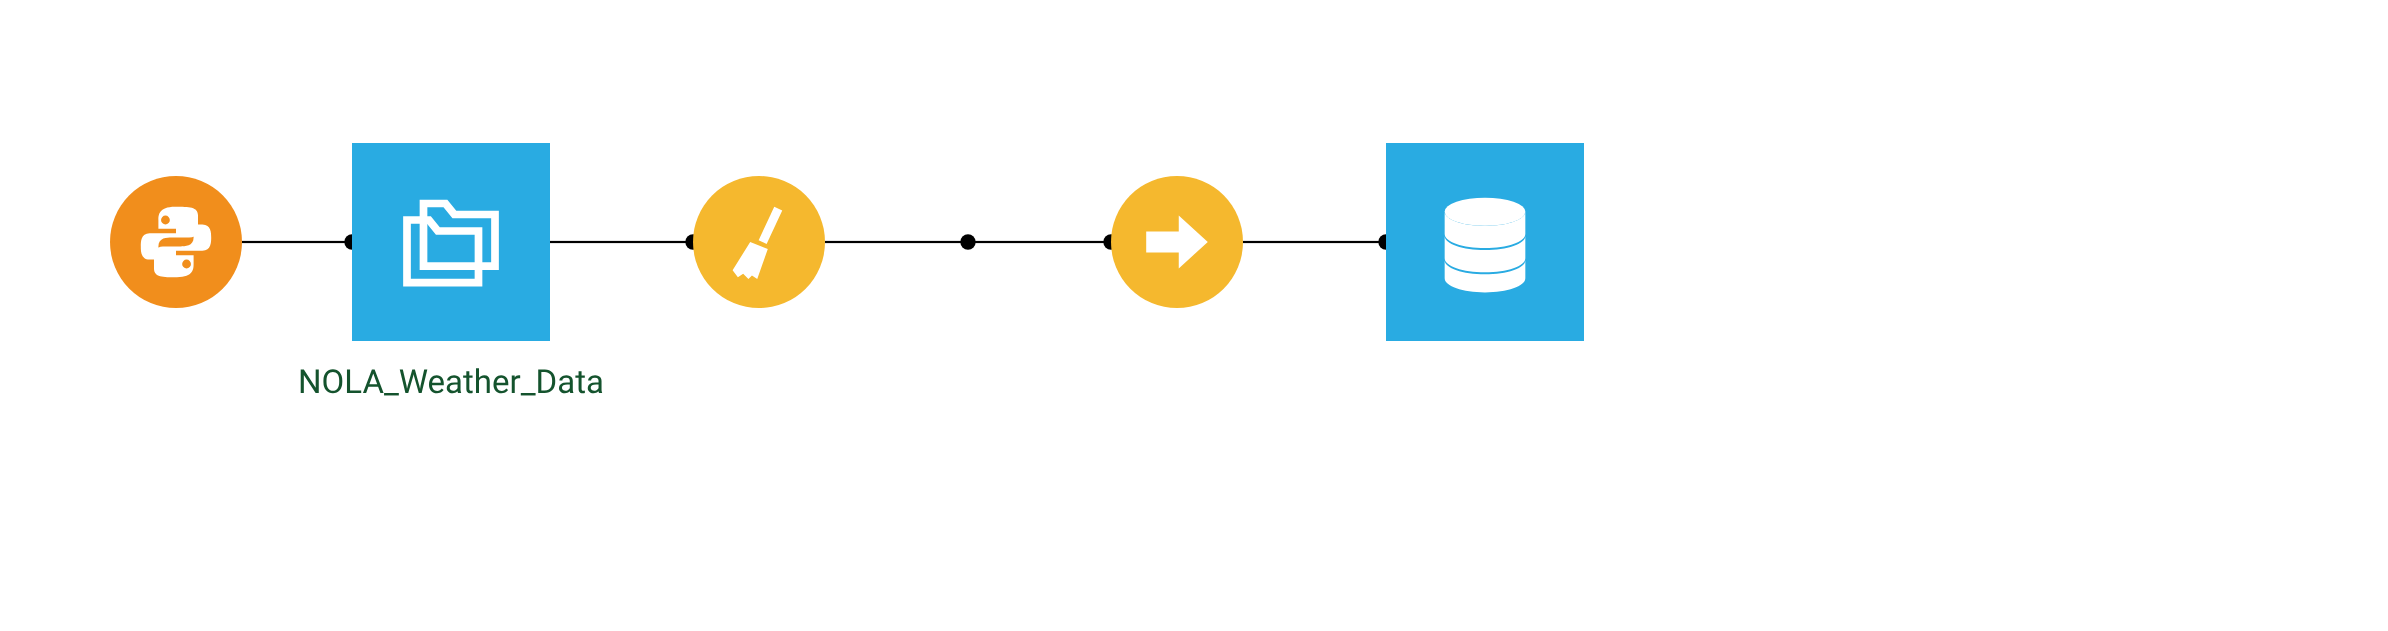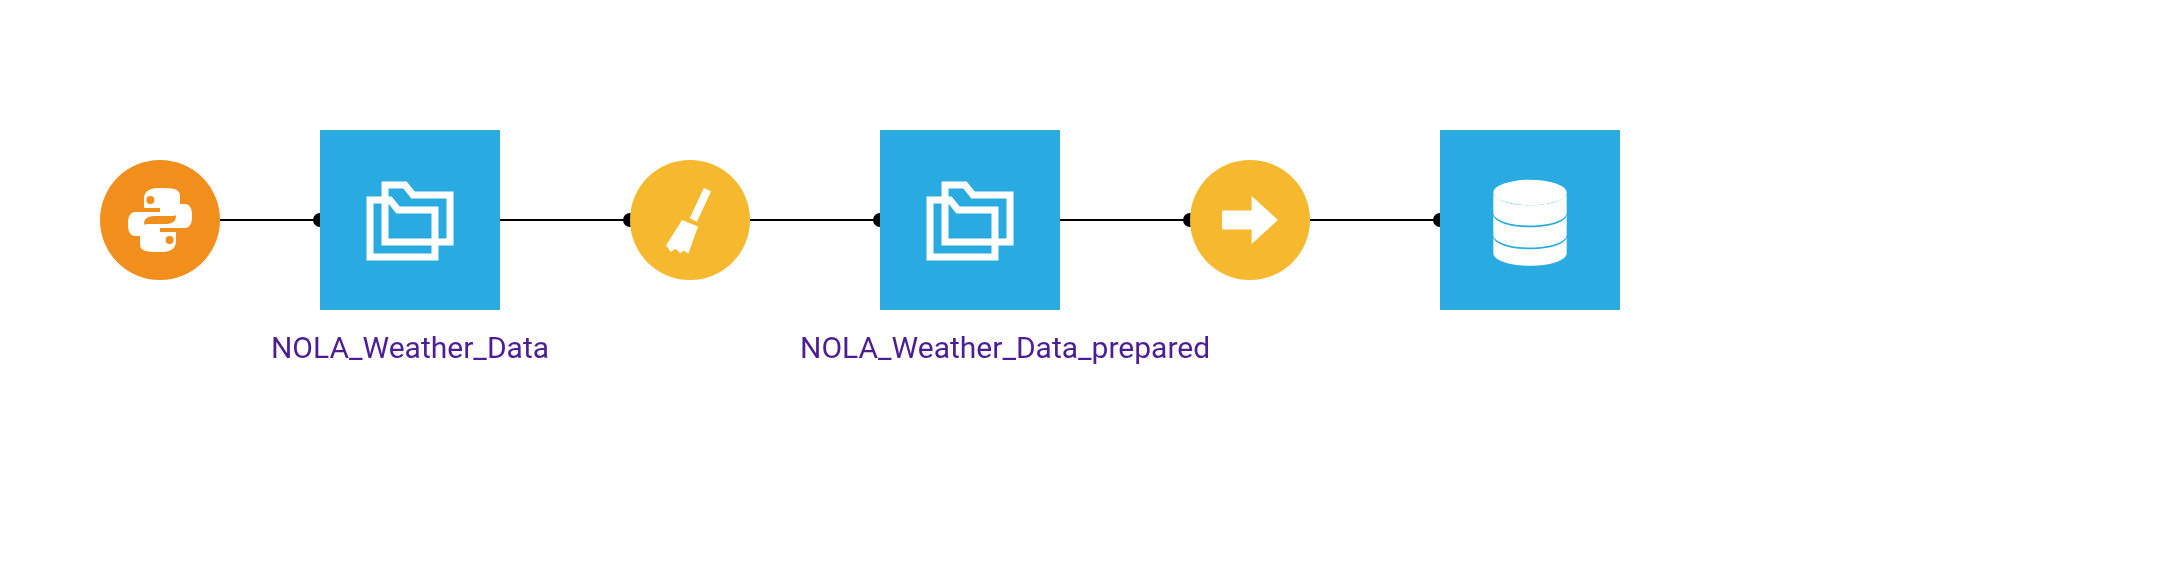--- a/index.html
+++ b/index.html
@@ -52,21 +52,21 @@
       border-radius: 50%;
       position: absolute;
       top: 50%;
       transform: translateY(-50%);
     }
     .dot-end { right: -7px; }
     .node-label {
       position: absolute;
       top: 200px;
       text-align: center;
-      color: #4c1d95;
+      color: #14532d;
       font-size: 30px;
       font-weight: 400;
       width: 340px;
       line-height: 1.2;
     }
     .icon-svg { display: block; }
   </style>
 </head>
 <body>
 
@@ -104,29 +104,20 @@
         <rect x="58" y="10" width="10" height="42" fill="#ffffff" transform="rotate(25 63 31)"></rect>
         <path fill="#ffffff" d="M40 50 L60 58 L48 92 L42 88 L38 92 L32 86 L26 90 L20 82 Z"></path>
       </svg>
     </div>
   </div>
 
   <div class="connector" style="width:130px">
     <div class="connector-dot dot-end"></div>
   </div>
 
-  <div class="node">
-    <div class="node-box square-node">
-      <svg class="icon-svg" width="120" height="120" viewBox="0 0 120 120">
-        <path fill="none" stroke="#ffffff" stroke-width="7" d="M35 25 L55 25 L63 35 L100 35 L100 82 L35 82 Z"></path>
-        <path fill="none" stroke="#ffffff" stroke-width="7" d="M20 40 L40 40 L48 50 L85 50 L85 97 L20 97 Z"></path>
-      </svg>
-    </div>
-    <div class="node-label">NOLA_Weather_Data_prepared</div>
-  </div>
 
   <div class="connector" style="width:130px">
     <div class="connector-dot dot-end"></div>
   </div>
 
   <div class="node">
     <div class="node-box circle-node circle-yellow">
       <svg class="icon-svg" width="80" height="80" viewBox="0 0 100 100">
         <path fill="#ffffff" d="M15 38 L52 38 L52 20 L85 50 L52 80 L52 62 L15 62 Z"></path>
       </svg>

